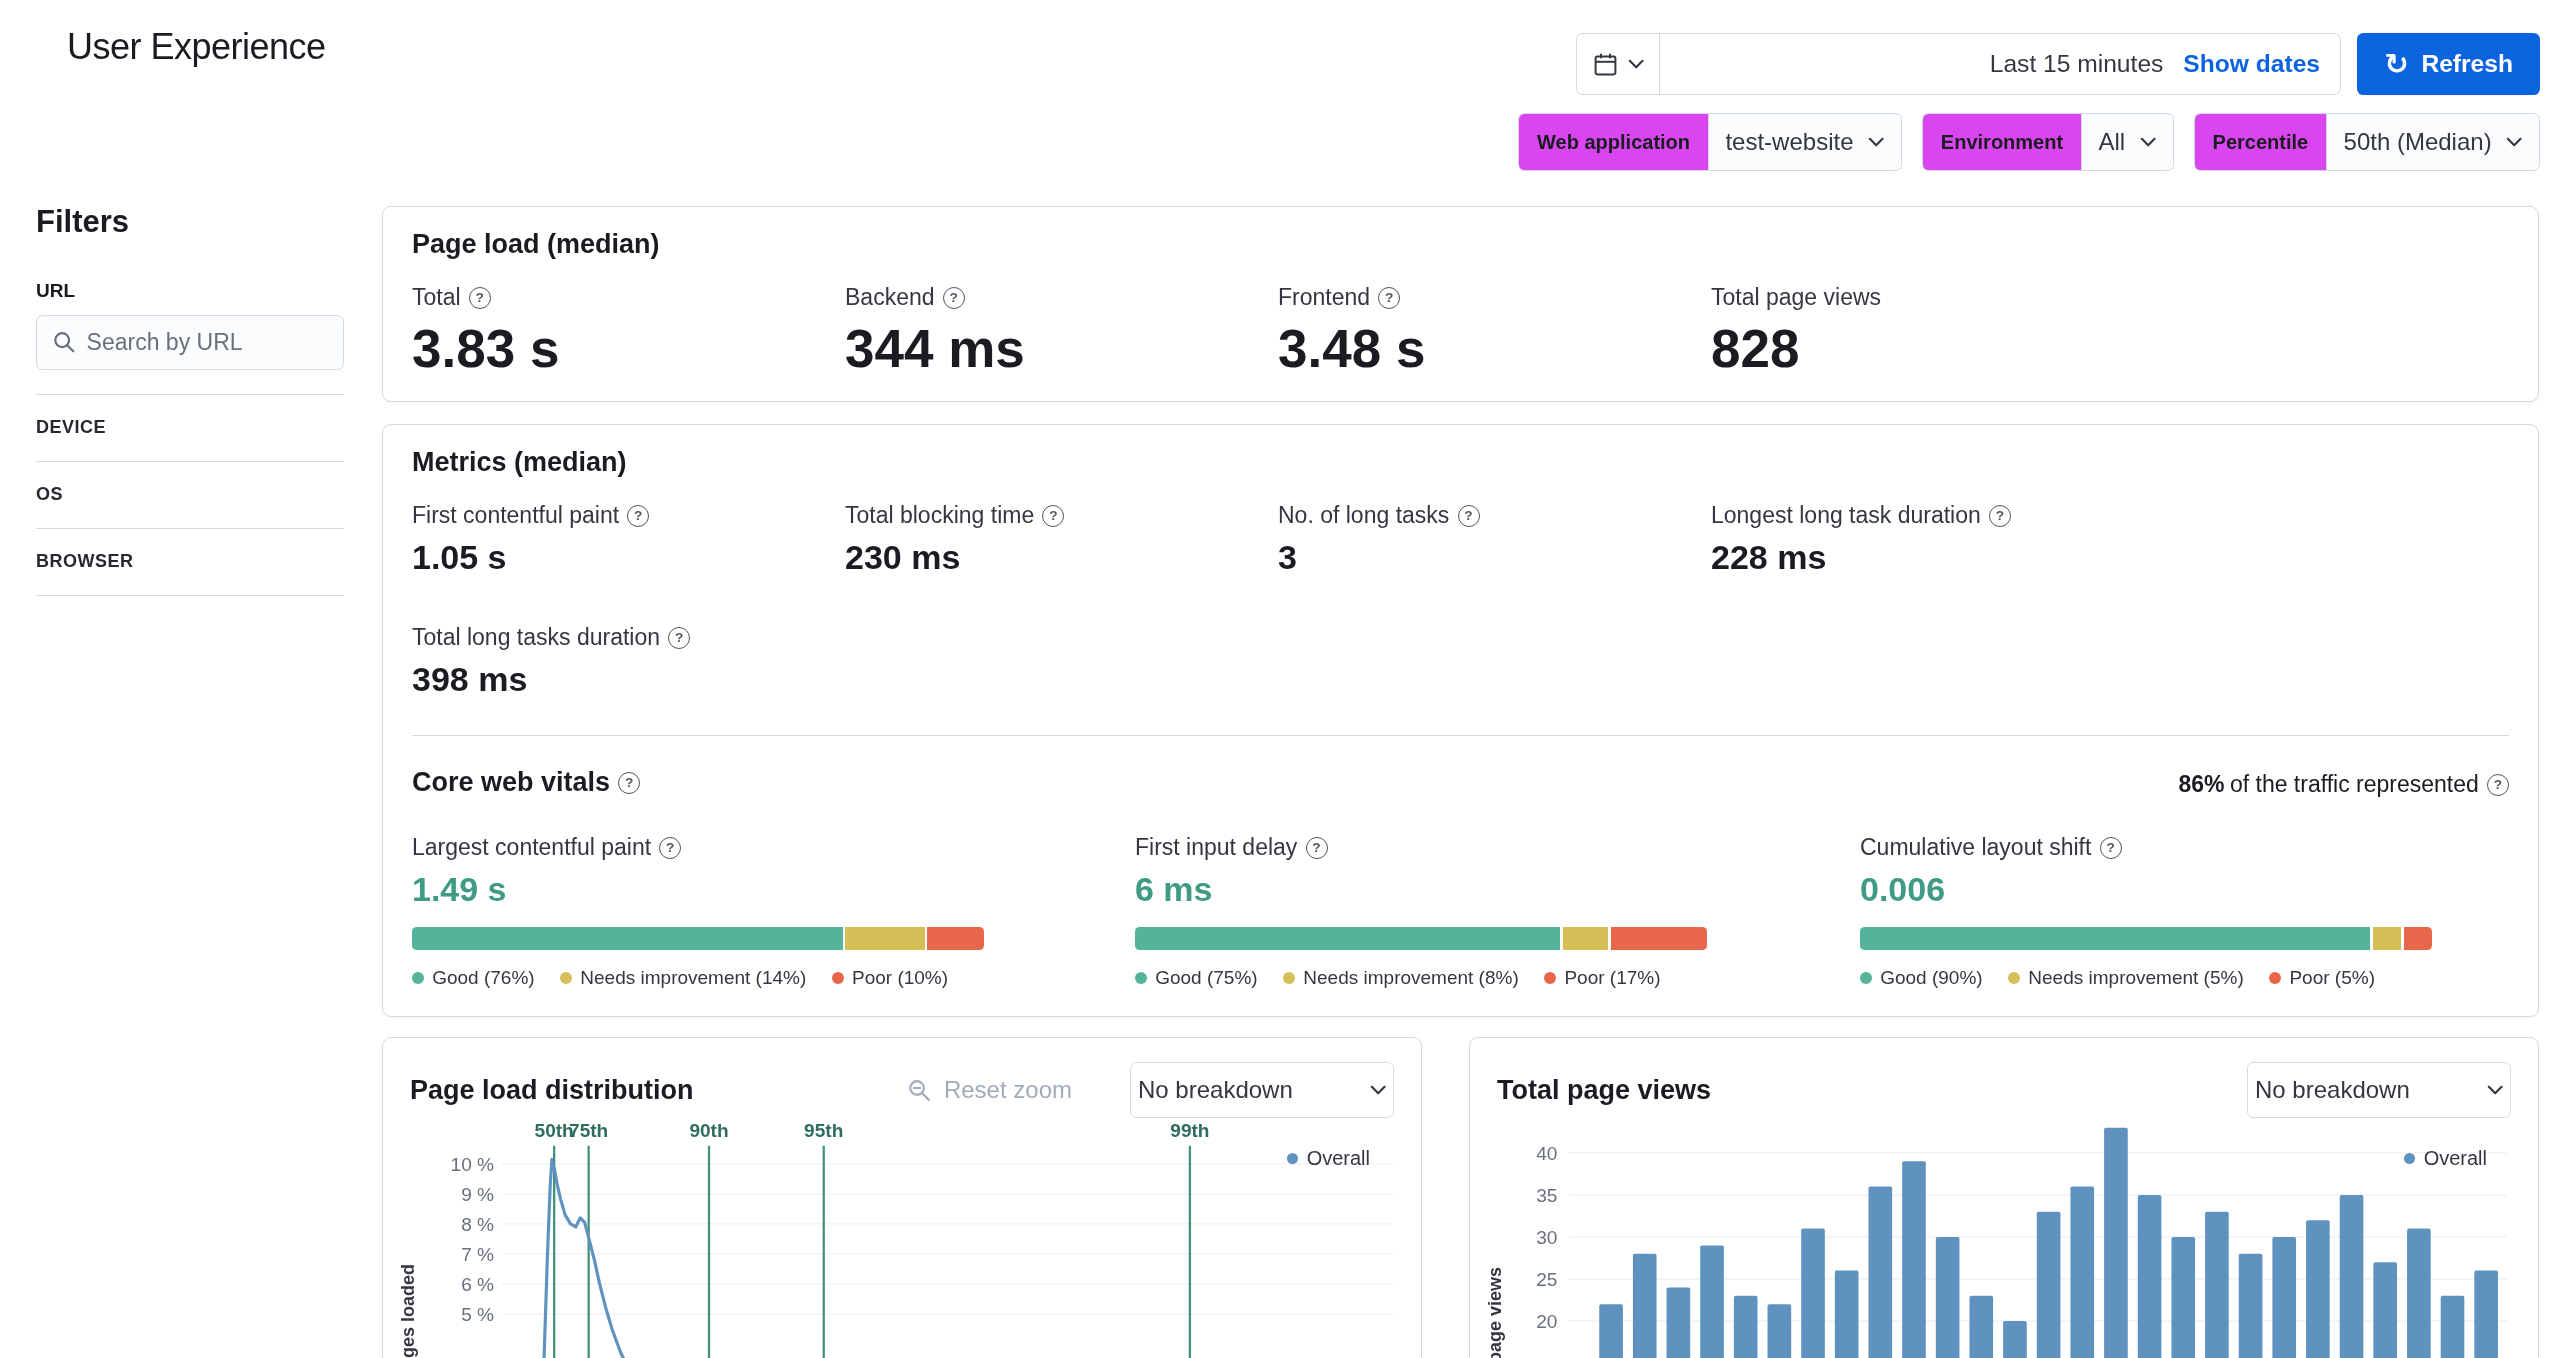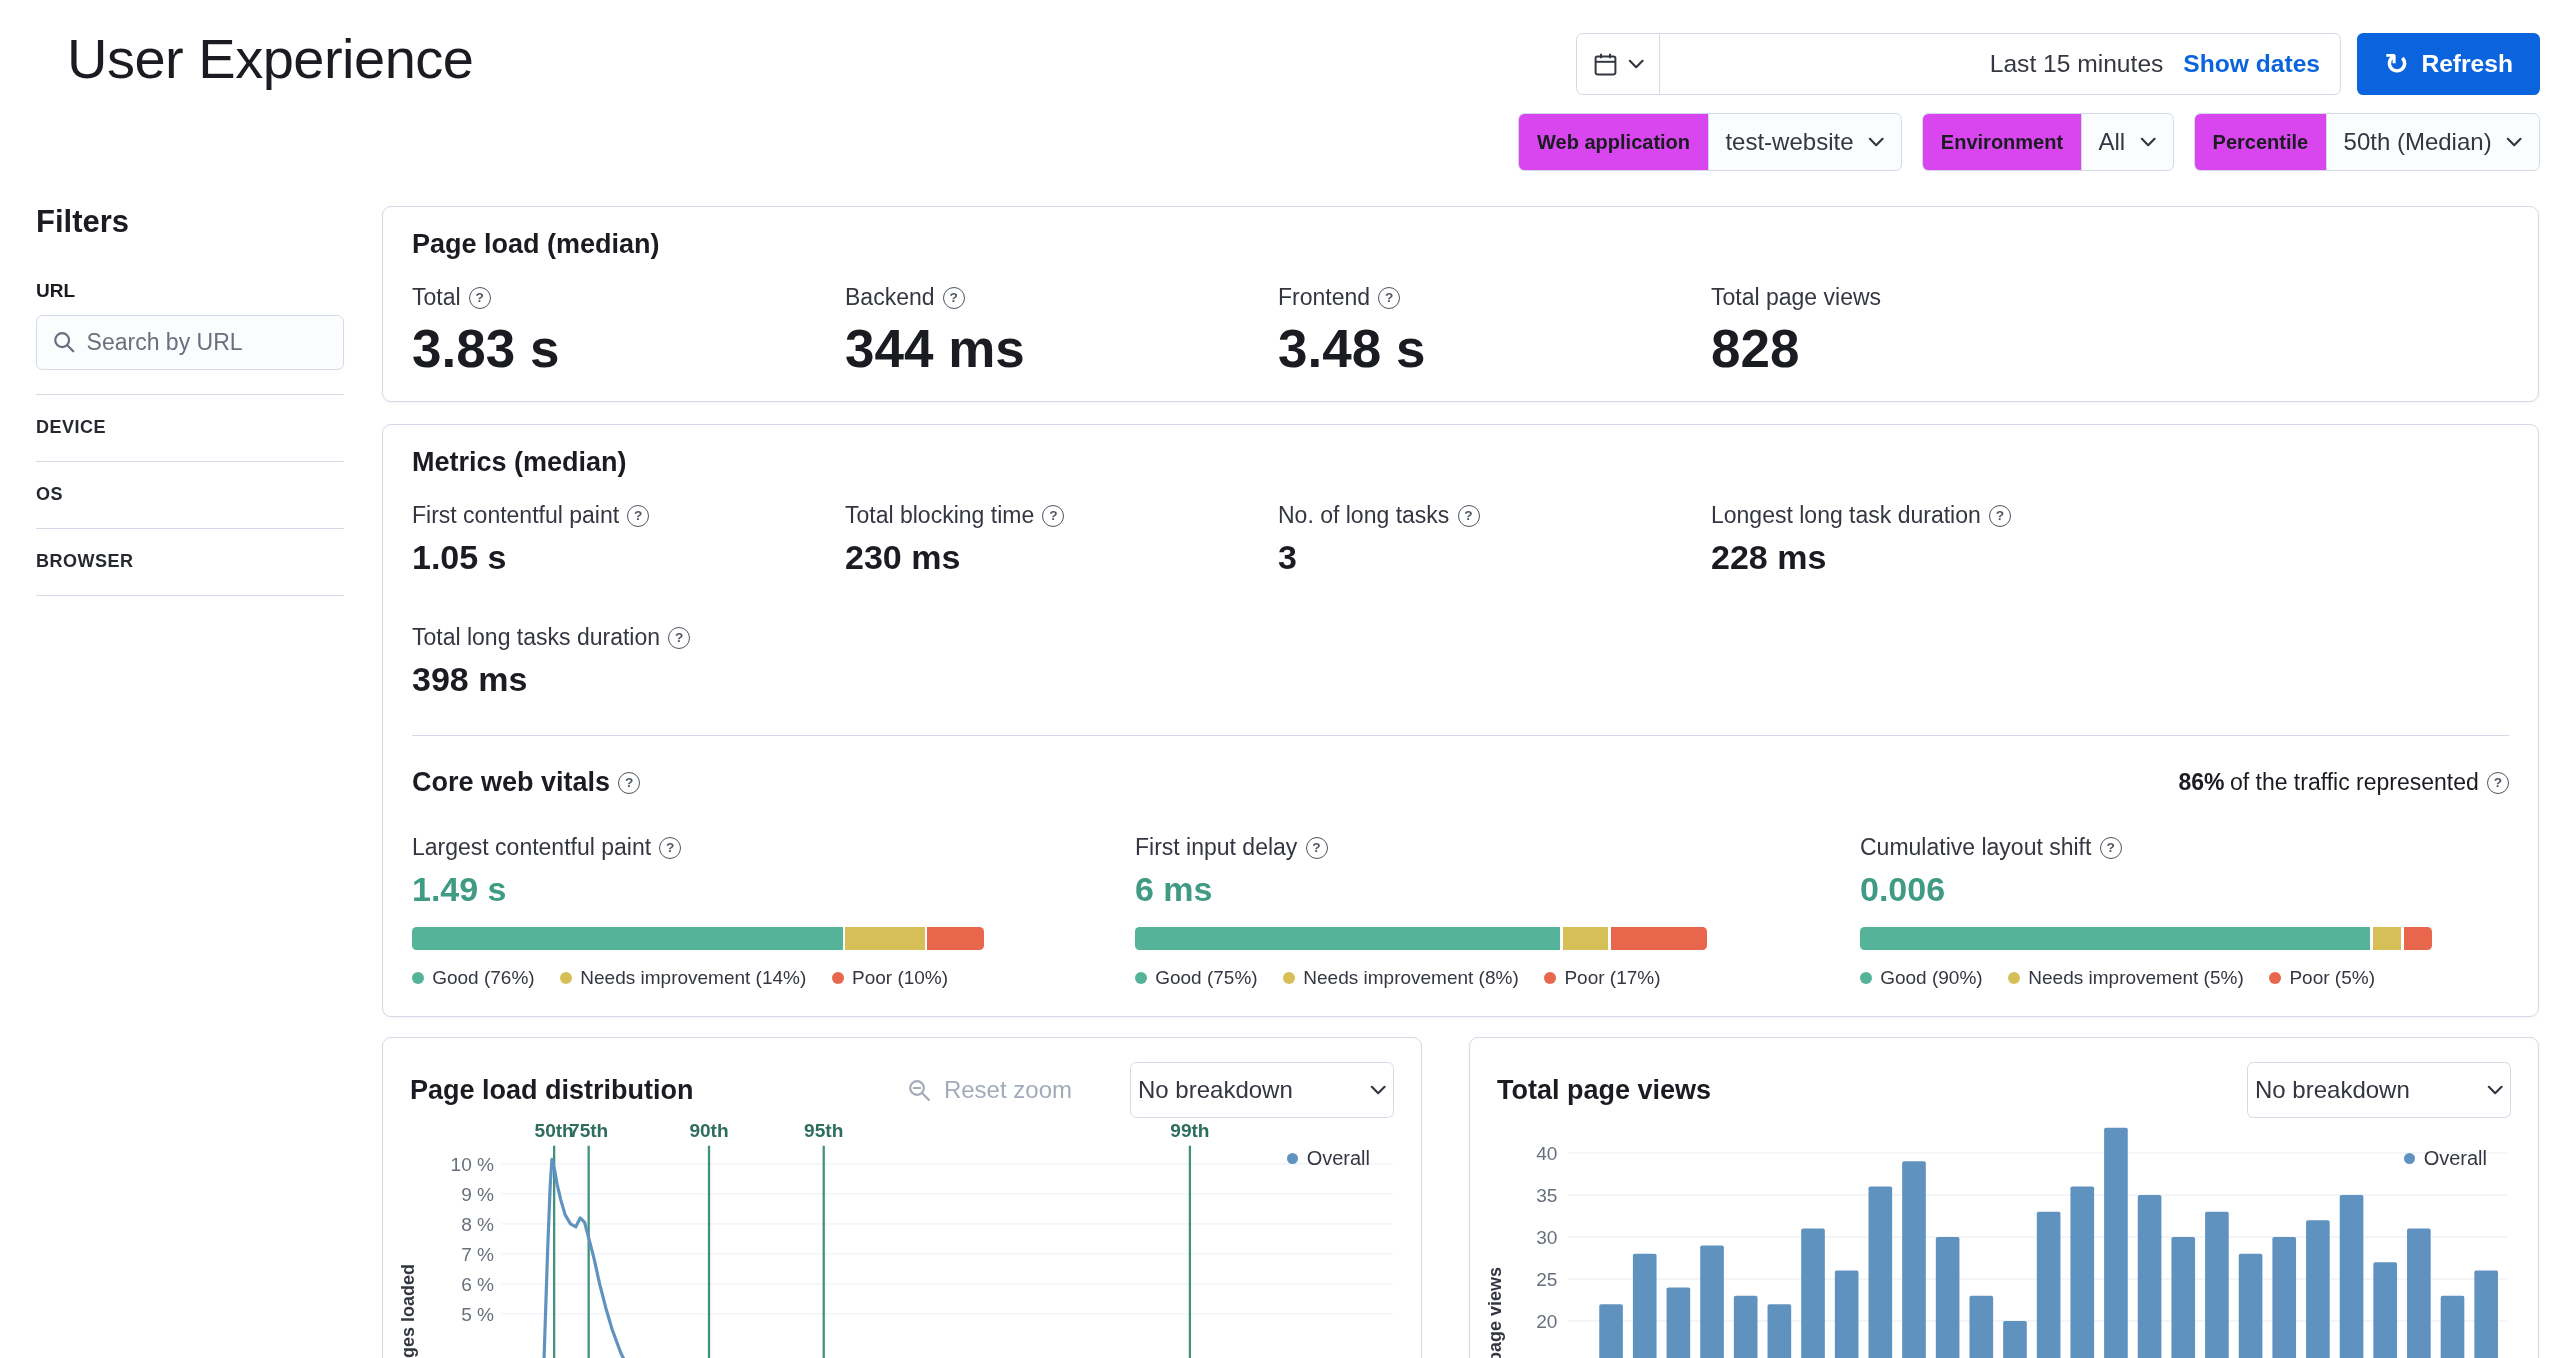--- a/index.html
+++ b/index.html
@@ -9,21 +9,21 @@
   }
   *{box-sizing:border-box; margin:0; padding:0;}
   html,body{width:2576px; height:1358px;}
   body{
     position:relative; overflow:hidden; background:#fff;
     font-family:"Liberation Sans","DejaVu Sans",sans-serif; color:var(--text);
   }
   button{font-family:inherit; border:none; background:none; cursor:pointer; color:inherit;}
 
   
-  .page-title{position:absolute; left:67px; top:25.5px; font-size:56px; font-weight:500; color:var(--title); letter-spacing:-0.5px;}
+  .page-title{position:absolute; left:67px; top:25.5px; font-size:36px; font-weight:500; color:var(--title); letter-spacing:-0.5px;}
 
   .top-controls{position:absolute; right:36px; top:33px; display:flex; gap:16.4px; align-items:center;}
   .datepicker{display:flex; align-items:center; width:765px; height:62px; border:0.9px solid var(--border); border-radius:6.4px; background:#fff;}
   .quick-select{display:flex; align-items:center; gap:9px; padding:0 14.6px; height:100%; border-right:0.9px solid var(--border); border-radius:6.4px 0 0 6.4px;}
   .date-value{flex:1; text-align:right; padding-left:20px; font-size:24.6px; color:var(--text);}
   .show-dates{padding:0 20px; font-size:24.6px; font-weight:600; color:var(--accent);}
   .refresh-btn{display:flex; align-items:center; gap:12.7px; height:62px; padding:0 27px; background:var(--accent); color:#fff; border-radius:6.4px; font-size:24.6px; font-weight:600;}
   .refresh-glyph{font-size:29px; line-height:1;}
 
   .filter-controls{position:absolute; right:36px; top:113px; display:flex; gap:20px; align-items:center;}
@@ -49,21 +49,21 @@
 
   .metric-grid{display:grid; grid-template-columns:433px 433px 433px 1fr; margin-top:24px;}
   .metric .label{display:flex; align-items:center; font-size:23px; color:var(--text);}
   .metric .big-value{margin-top:7.3px; font-size:53px; font-weight:600; color:var(--title);}
   .metric .mid-value{margin-top:9px; font-size:34px; font-weight:700; color:var(--title);}
   .metric-row2{margin-top:51px;}
 
   .panel-metrics{margin-top:22px;}
   .divider{border-top:0.9px solid var(--border); margin:36px 0 31px 0;}
 
-  .cwv-header{display:flex; align-items:center; justify-content:space-between;}
+  .cwv-header{display:flex; align-items:flex-end; justify-content:space-between;}
   .cwv-note{font-size:23px; color:var(--title); display:flex; align-items:center;}
   .cwv-note b{font-weight:700; margin-right:5.5px;}
   .cwv-grid{display:grid; grid-template-columns:723px 725px 1fr; margin-top:36px;}
   .vital .label{display:flex; align-items:center; font-size:23px; color:var(--text);}
   .vital-value{margin-top:9px; font-size:34px; font-weight:700; color:var(--vital);}
   .vital-bar{display:flex; gap:2.7px; width:572px; height:23px; margin-top:18px; border-radius:4.6px; overflow:hidden;}
   .vital-bar .seg{height:100%;}
   .vital-legend{display:flex; align-items:flex-start; gap:25.5px; margin-top:16.4px; font-size:19px; color:var(--text);}
   .vital-legend .leg{display:flex; align-items:center; gap:8.2px; white-space:nowrap;}
   .dot{width:12px; height:12px; border-radius:50%; flex:none;}

